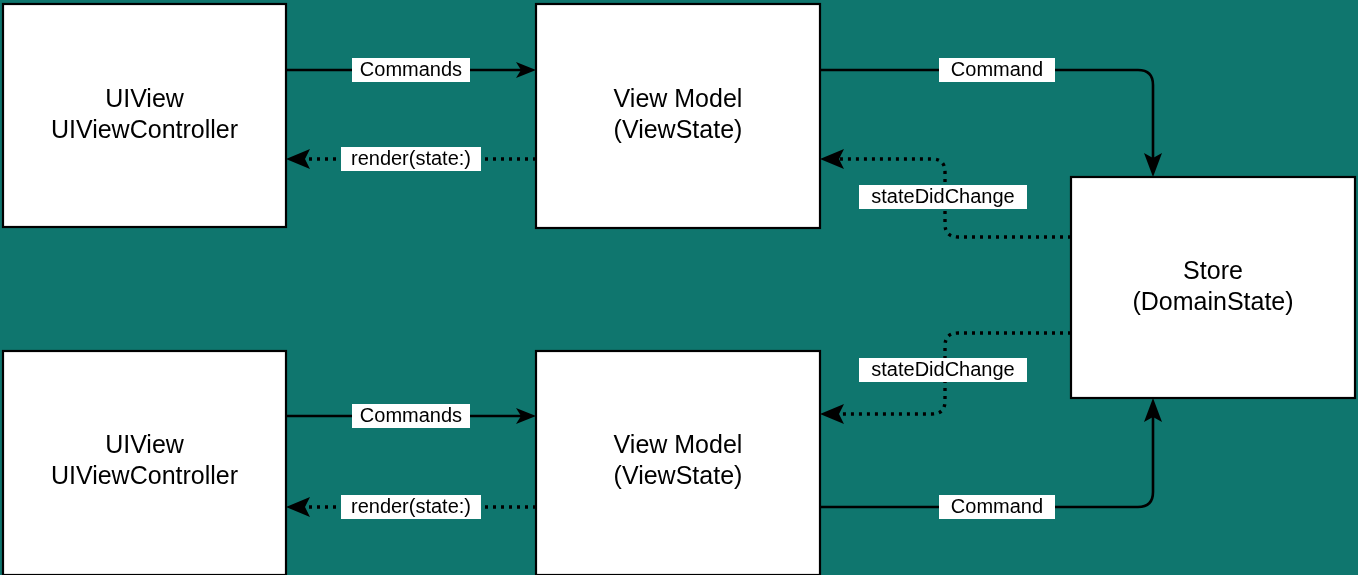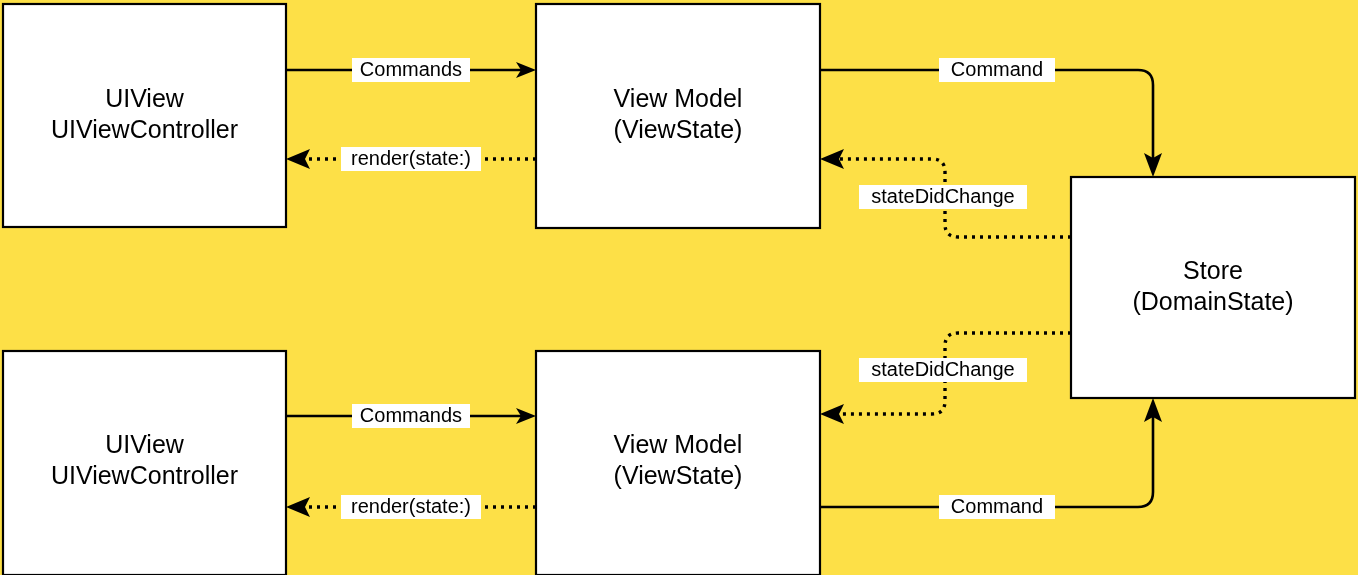--- a/index.html
+++ b/index.html
@@ -11,21 +11,21 @@
   body {
     width: 1358px;
     height: 575px;
     overflow: hidden;
     font-family: "Liberation Sans", sans-serif;
   }
   #diagram-root {
     position: relative;
     width: 1358px;
     height: 575px;
-    background: #fde047;
+    background: #0f766e;
   }
   svg#diagram {
     display: block;
     width: 1358px;
     height: 575px;
   }
   .node-box {
     fill: #ffffff;
     stroke: #000000;
     stroke-width: 2.2;

